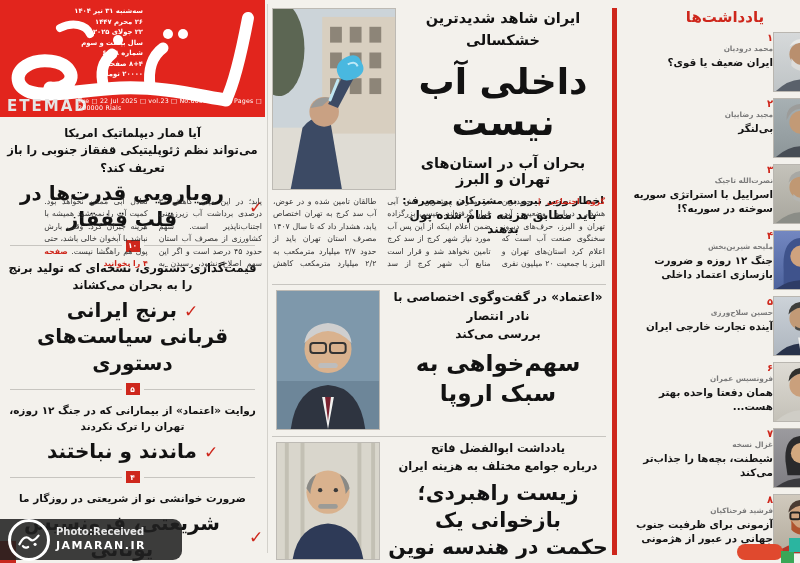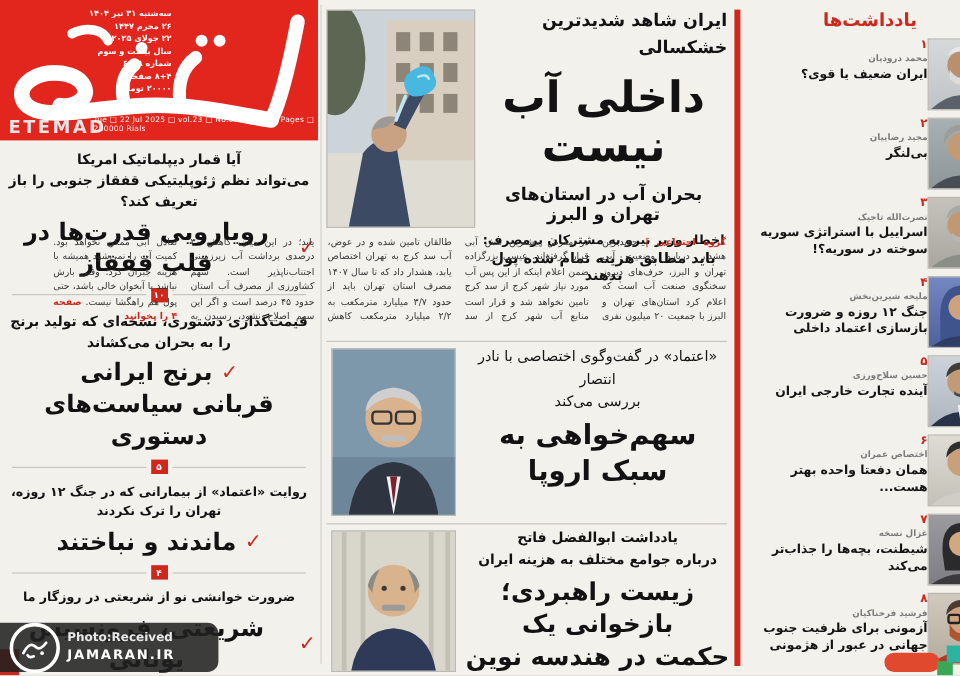--- a/index.html
+++ b/index.html
@@ -25,33 +25,33 @@
   .check{color:#ce271c;font-size:17px;font-weight:bold;transform:translateY(1px);}
   .divider{display:flex;align-items:center;margin:7px 10px;}
   .divider .ln{flex:1;height:1px;background:#c7c5c0;}
   .pagebox{min-width:12px;height:12px;background:#ce271c;color:#fff;font-size:7.5px;font-weight:bold;
            display:flex;align-items:center;justify-content:center;margin:0 4px;padding:0 1px;}
   
   .mid{position:absolute;left:270px;top:0;width:338px;height:563px;}
   .photo-frame{border:1px solid #bdbab4;background:#cfd4d8;box-sizing:border-box;}
   .lead-photo{position:absolute;left:2px;top:8px;width:124px;height:182px;}
   .lead-text{position:absolute;left:130px;right:2px;top:8px;text-align:center;}
-  .lead-kicker{font-size:14.5px;font-weight:bold;line-height:1.5;text-align:right;}
+  .lead-kicker{font-size:14.5px;font-weight:bold;line-height:1.5;}
   .lead-headline{font-size:36px;font-weight:bold;letter-spacing:-0.5px;margin-top:9px;}
   .lead-deck{font-size:14.5px;font-weight:bold;margin-top:12px;}
   .lead-sub1{font-size:10.5px;font-weight:bold;margin-top:7px;}
   .lead-sub2{font-size:12px;font-weight:bold;margin-top:2px;}
   .lead-body{position:absolute;left:3px;right:3px;top:196px;height:82px;column-count:3;column-gap:11px;
              font-size:7.8px;line-height:1.6;text-align:justify;color:#333;}
   .byline{color:#ce271c;font-weight:bold;}
   .readmore{color:#ce271c;font-weight:bold;}
   .hline{position:absolute;left:2px;right:2px;height:1px;background:#c7c5c0;}
   .block-photo{position:absolute;left:6px;width:104px;}
   .block-text{position:absolute;left:118px;right:0;text-align:center;}
-  .b-kicker{font-size:12px;font-weight:normal;line-height:1.55;}
+  .b-kicker{font-size:12px;font-weight:bold;line-height:1.55;}
   .b-headline{font-size:23px;font-weight:bold;margin-top:5px;letter-spacing:-0.3px;line-height:1.3;}
   .b-deck{font-size:11.5px;font-weight:bold;line-height:1.65;margin-top:6px;color:#1c1c1c;}
   .b-deck .pagebox{display:inline-flex;vertical-align:middle;margin-right:5px;}
   .f-kicker{font-size:11.5px;font-weight:bold;line-height:1.55;}
   .f-headline{font-size:20.5px;font-weight:bold;margin-top:4px;line-height:1.32;letter-spacing:-0.3px;}
   
   .side{position:absolute;left:612px;top:0;width:188px;height:563px;padding-left:32px;}
   .side-bar-red{position:absolute;left:0;top:8px;bottom:8px;width:5px;background:#ce271c;}
   .side-title{position:absolute;left:10px;right:4px;top:8px;text-align:center;color:#ce271c;
               font-size:15px;font-weight:bold;}
@@ -369,21 +369,21 @@
               <path d="M22 30 Q28 35 34 30 L34 33 Q28 37 22 33Z" fill="#4a4a48"></path>
               <path d="M2 60 Q28 36 54 60 Z" fill="#28324a"></path>
               <path d="M25 42 L28 60 L31 42 Z" fill="#f0f0ee"></path>
             </svg>
         </div>
       </div>
 
       <div class="sb-item">
         <div class="sb-text">
           <div class="sb-num">۶</div>
-          <div class="sb-author">اختصاص عمران</div>
+          <div class="sb-author">فرونسیس عمران</div>
           <div class="sb-title">همان دفعتا واحده بهتر هست...</div>
         </div>
         <div class="sb-photo pp6">
           <svg viewBox="0 0 56 60">
               <circle cx="28" cy="23" r="12" fill="#caa07c"></circle>
               <path d="M15 19 Q16 6 28 5 Q40 6 41 19 Q34 11 28 11 Q22 11 15 19Z" fill="#2f2f2d"></path>
               <path d="M2 60 Q28 38 54 60 Z" fill="#cfcdc6"></path>
             </svg>
         </div>
       </div>

